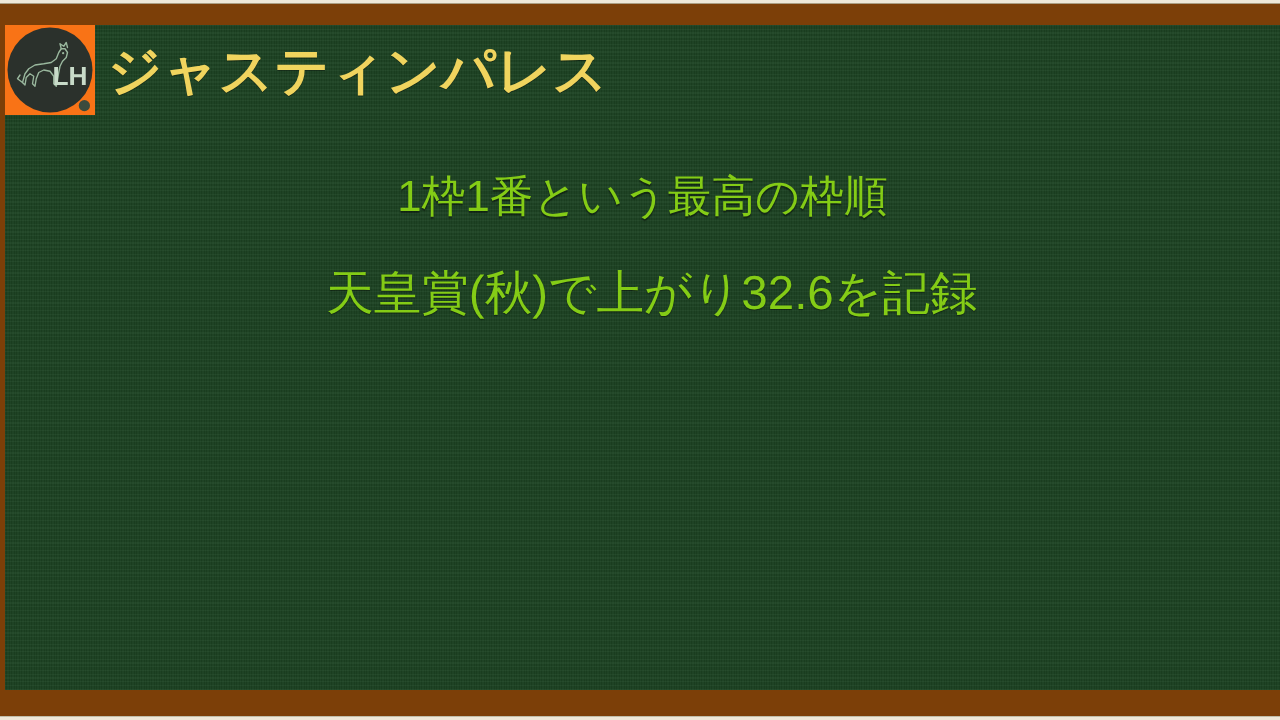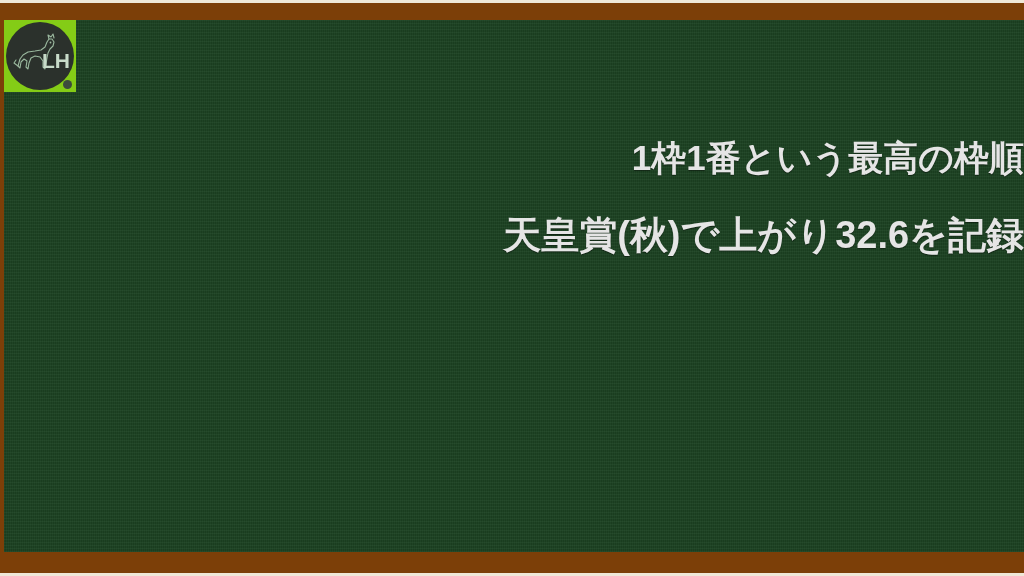--- a/index.html
+++ b/index.html
@@ -85,21 +85,21 @@
     background: #7c3f08;
   }
 
   
   .logo-badge {
     position: absolute;
     left: 4px;
     top: 20px;
     width: 72px;
     height: 72px;
-    background: #84cc16;
+    background: #f97316;
     overflow: hidden;
   }
   .logo-disc {
     position: absolute;
     left: 2px;
     top: 2px;
     width: 68px;
     height: 68px;
     border-radius: 50%;
     background: #2b312c;
@@ -140,24 +140,23 @@
     left: 4px;
     top: 140px;
     width: 1020px;
     text-align: center;
   }
   .line {
     white-space: nowrap;
     line-height: 1;
   }
   .line-white {
-    color: #e5e5e5;
-    font-weight: 700;
+    color: #84cc16;
+    font-weight: 400;
     text-shadow: 0 1px 1px rgba(0,0,0,0.45);
-    text-align: right;
   }
   .line-red {
     color: #f24a50;
     font-weight: 700;
     text-shadow: 0 1px 1px rgba(0,0,0,0.40);
   }
   .line-1 { font-size: 35px; margin-bottom: 41px; }
   .line-2 { font-size: 38px; margin-bottom: 18px; padding-left: 15px; }
   .line-3 { font-size: 45px; margin-bottom: 14px; }
   .line-4 { font-size: 45px; }
@@ -185,20 +184,21 @@
       <g fill="#9ab89e">
         <circle cx="46.5" cy="22.5" r="0.9"></circle>
       </g>
       <g fill="#c8dbc9" font-family="'Liberation Sans', sans-serif" font-size="21" font-weight="700">
         <text x="38" y="48">LH</text>
       </g>
     </svg>
     <div class="logo-mark"></div>
   </div>
 
+  <div class="headline">ジャスティンパレス</div>
 
   <div class="body-block">
     <div class="line line-white line-1">1枠1番という最高の枠順</div>
     <div class="line line-white line-2">天皇賞(秋)で上がり32.6を記録</div>
   </div>
 
   <div class="bottom-band"></div>
   <div class="bottom-hairline"></div>
 
 </div>

